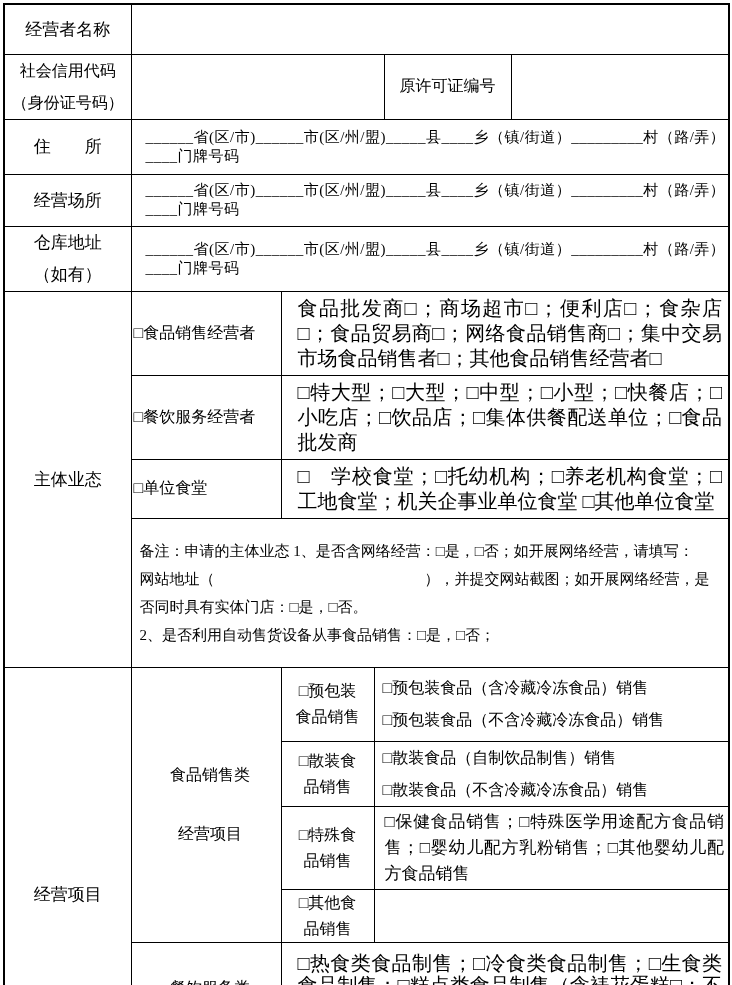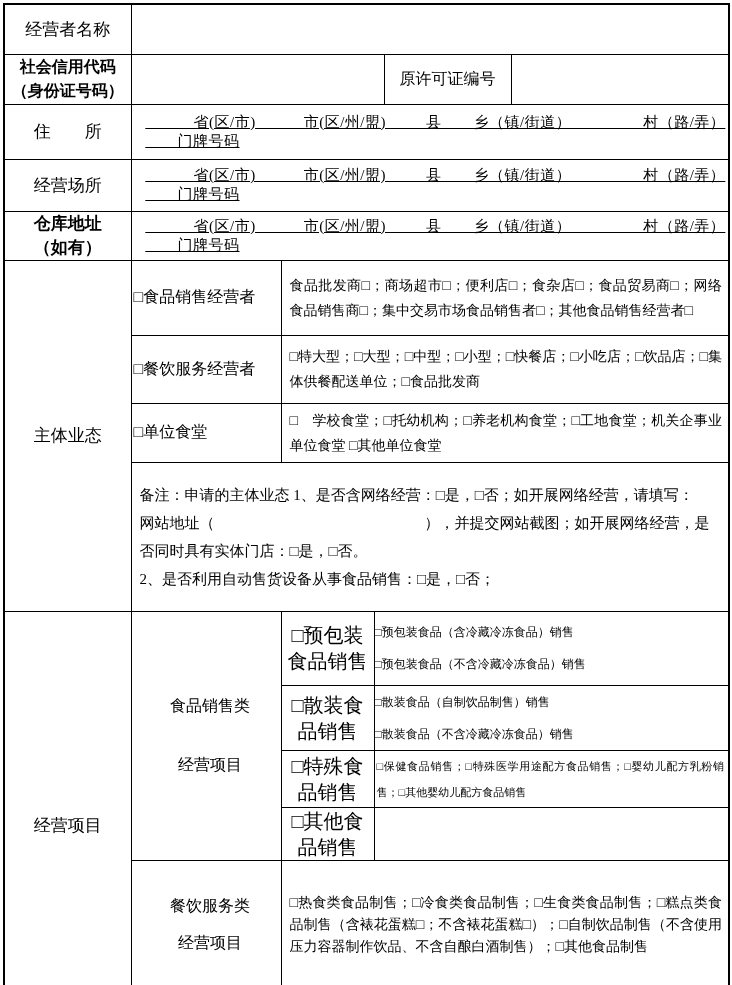--- a/index.html
+++ b/index.html
@@ -3,44 +3,44 @@
 <meta charset="utf-8">
 <style>
   html,body{margin:0;padding:0;background:#ffffff;}
   body{width:732px;height:985px;position:relative;
        font-family:"Liberation Serif","DejaVu Serif",serif;color:#000;}
   table.form{border-collapse:collapse;table-layout:fixed;width:725px;
              margin:3px 0 0 3px;border:2px solid #000;}
   td{border:1px solid #000;overflow:hidden;padding:0;}
   
   .lbl{text-align:center;vertical-align:middle;font-size:17px;}
-  .pre{white-space:pre-line;line-height:24px;font-weight:bold;}
+  .pre{white-space:pre-line;line-height:32px;}
   
-  .addr{vertical-align:middle;font-size:15px;padding-left:14px;letter-spacing:0.5px;text-decoration:underline;}
+  .addr{vertical-align:middle;font-size:15px;padding-left:14px;letter-spacing:0.5px;}
   
   .cat{vertical-align:middle;font-size:16px;padding-left:2px;}
   
-  .opts{vertical-align:middle;font-size:14px;line-height:25px;
-        padding:4px 6px 4px 8px;text-align:justify;}
+  .opts{vertical-align:middle;font-size:20px;line-height:25px;
+        padding:4px 6px 4px 16px;text-align:justify;}
   .opts30{line-height:22px;}
   
   .note1{vertical-align:middle;padding:18px 8px;}
   .note1 div{font-size:15px;line-height:28px;white-space:pre;}
   
   .cls{text-align:center;vertical-align:middle;font-size:16px;padding-left:8px;}
   .cls .l2{margin-top:38px;}
   .cls2 .l2{margin-top:16px;}
   
-  .item{text-align:center;vertical-align:middle;font-size:20px;
+  .item{text-align:center;vertical-align:middle;font-size:16px;
         white-space:pre-line;line-height:26px;}
   
-  .optlines{vertical-align:middle;font-size:12px;padding-left:0;}
+  .optlines{vertical-align:middle;font-size:16px;padding-left:8px;}
   .optlines div{line-height:32px;}
-  .optsp{vertical-align:middle;font-size:11px;line-height:26px;
-         padding:2px 4px 2px 2px;text-align:justify;}
+  .optsp{vertical-align:middle;font-size:17px;line-height:26px;
+         padding:2px 4px 2px 10px;text-align:justify;}
   .note2{vertical-align:middle;font-size:15.5px;line-height:23px;
          padding:2px 6px 2px 8px;text-align:justify;}
   .empty{background:#fff;}
 </style>
 </head>
 <body>
 
 <table class="form">
   <colgroup>
     <col style="width:127px">

